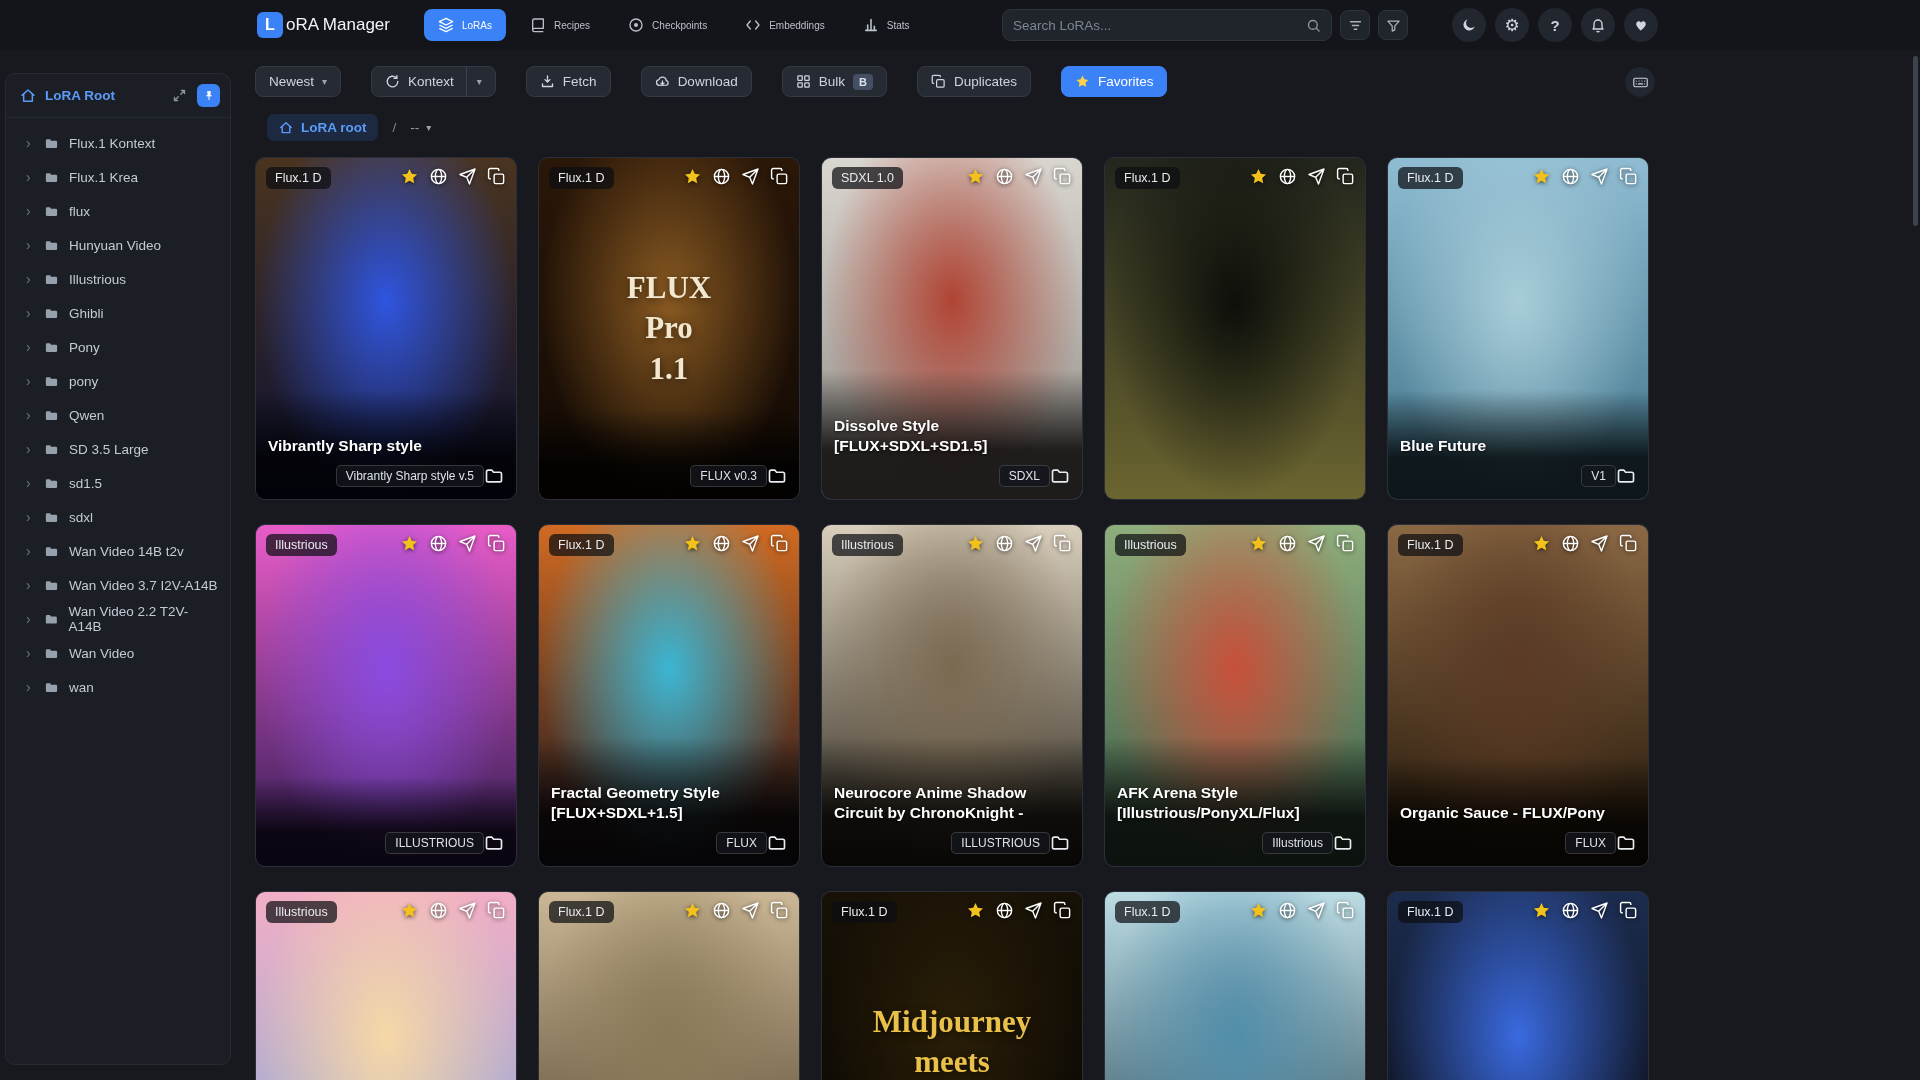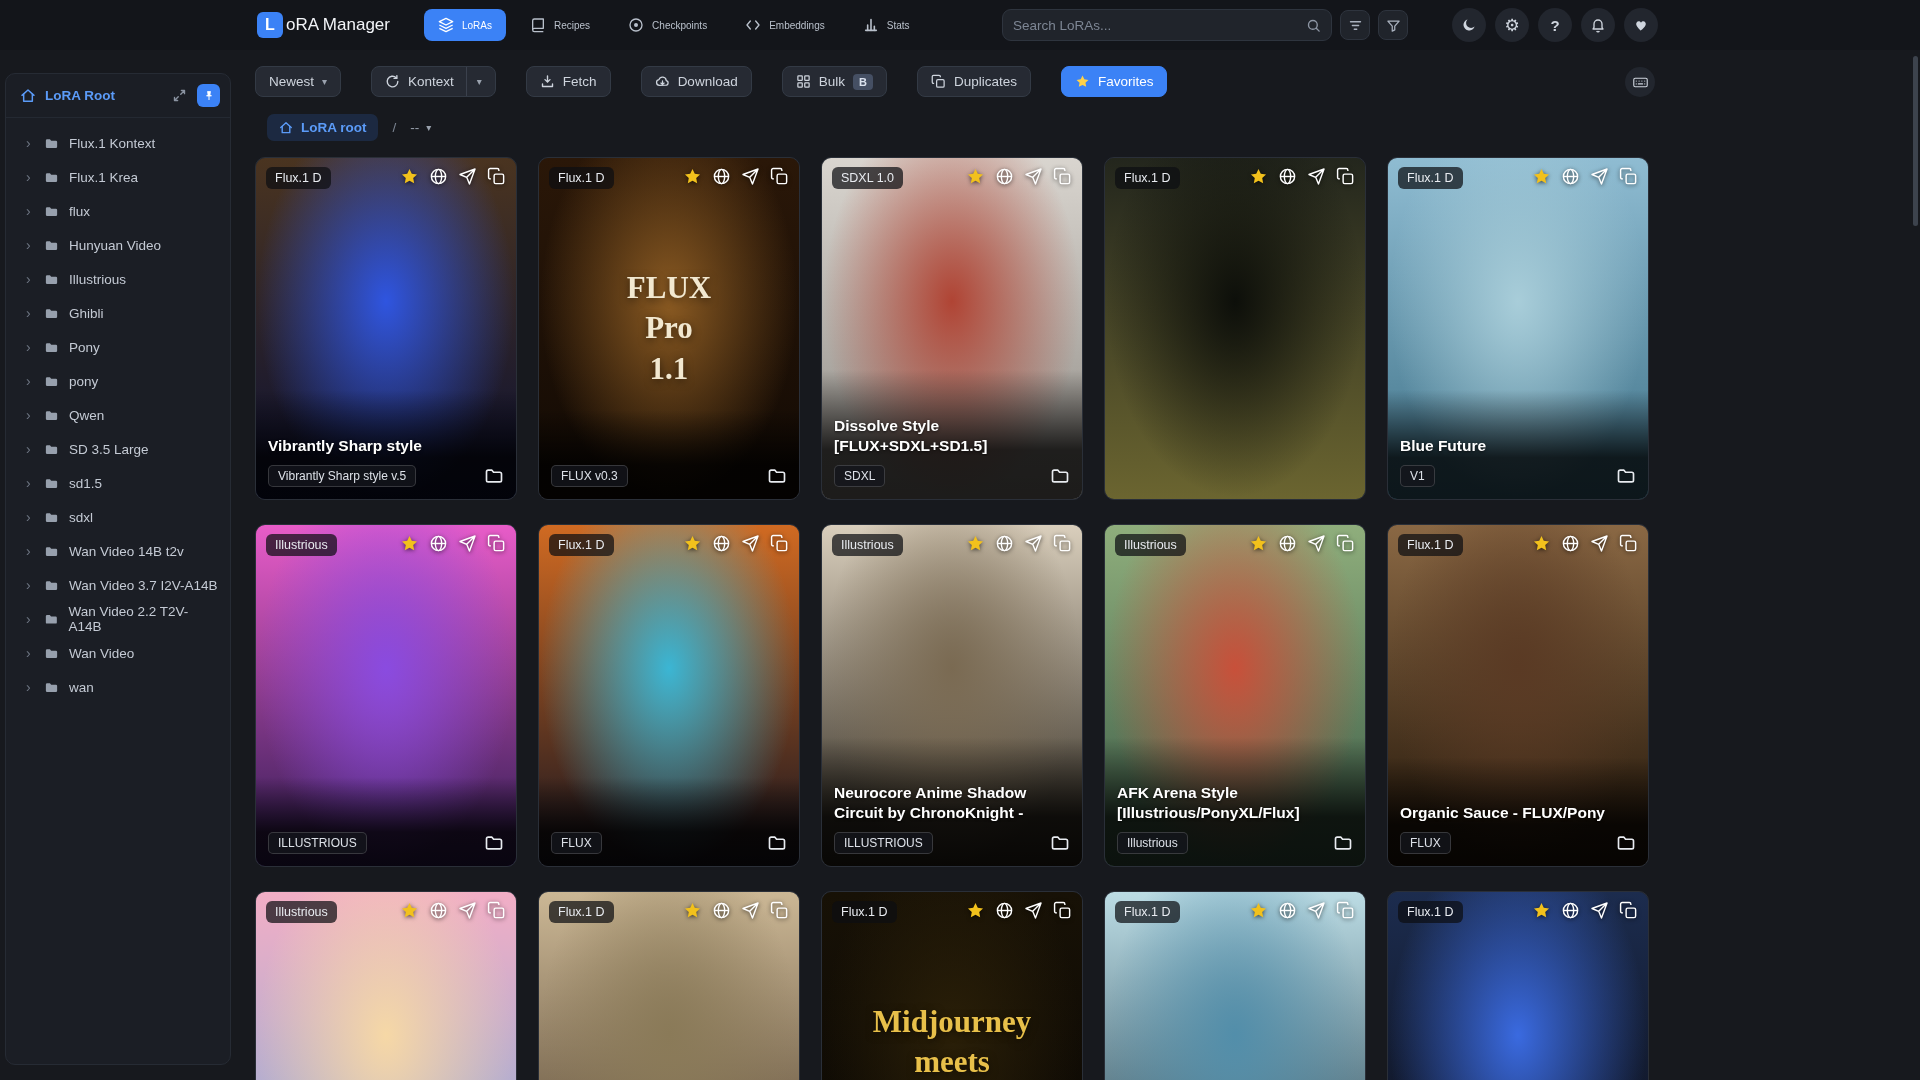--- a/index.html
+++ b/index.html
@@ -139,21 +139,21 @@
   .star-ic { color:#f2c11c; }
   .card-bottom {
     position:absolute; left:0; right:0; bottom:0; padding:46px 12px 12px;
     background:linear-gradient(180deg, rgba(0,0,0,0), rgba(0,0,0,.8) 62%);
   }
   .card-title {
     font-weight:bold; font-size:15.5px; color:#fff; line-height:1.28;
     display:-webkit-box; -webkit-line-clamp:2; -webkit-box-orient:vertical; overflow:hidden;
     text-shadow:0 1px 3px rgba(0,0,0,.7);
   }
-  .card-meta { display:flex; align-items:center; justify-content:space-between; margin-top:9px; }
+  .card-meta { display:flex; align-items:center; justify-content:flex-end; margin-top:9px; }
   .version-pill {
     background:rgba(20,22,28,.78); border:1px solid rgba(255,255,255,.16);
     color:#dde1e8; font-size:12px; padding:3px 9px; border-radius:5px;
     max-width:205px; overflow:hidden; text-overflow:ellipsis; white-space:nowrap;
   }
   .folder-btn { color:#e8ebf0; width:20px; height:20px; cursor:pointer; }
 
   
   .scrollbar { position:absolute; right:2px; top:56px; width:5px; height:1018px; }
   .scroll-thumb { width:5px; height:170px; background:#3d434d; border-radius:3px; }
@@ -836,20 +836,21 @@
         </span>
         <span class="ic">
           <svg viewBox="0 0 24 24" fill="none" stroke="currentColor" stroke-width="1.8" stroke-linejoin="round">
                 <rect x="9" y="9" width="12" height="12" rx="2"></rect>
                 <path d="M5 15H4a2 2 0 01-2-2V4a2 2 0 012-2h9a2 2 0 012 2v1"></path>
               </svg>
         </span>
       </span>
     </div>
     <div class="card-bottom">
+      <div class="card-title">Fractal Geometry Style [FLUX+SDXL+1.5]</div>
       <div class="card-meta">
         <span class="version-pill">FLUX</span>
         <span class="folder-btn">
           <svg viewBox="0 0 24 24" fill="none" stroke="currentColor" stroke-width="2" stroke-linejoin="round">
                 <path d="M3 7a2 2 0 012-2h4.5l2 2.5H19a2 2 0 012 2V17a2 2 0 01-2 2H5a2 2 0 01-2-2z"></path>
               </svg>
         </span>
       </div>
     </div>
   </article>

